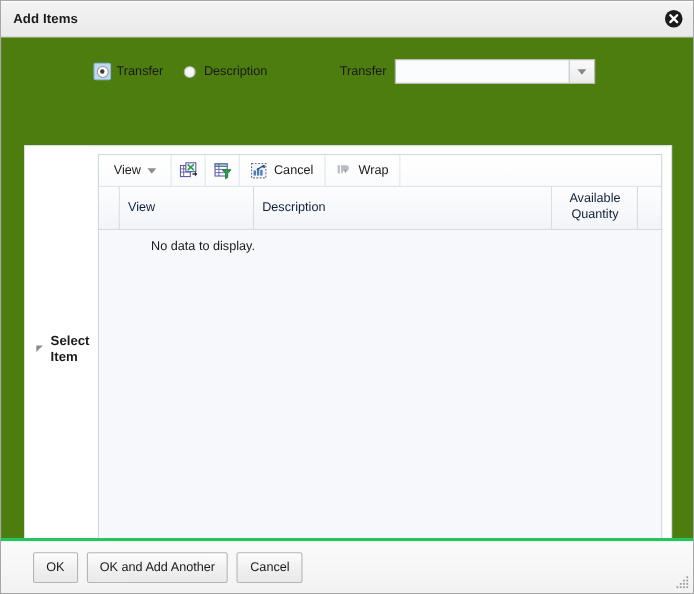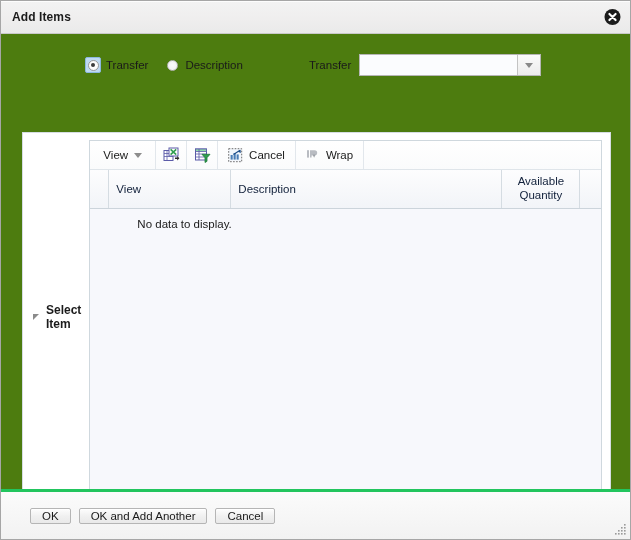--- a/index.html
+++ b/index.html
@@ -322,21 +322,21 @@
     align-items: center;
     padding-left: 29px;
   }
   .btn {
     font-family: "Liberation Sans", sans-serif;
     font-size: 11.5px;
     color: #1a1a1a;
     background: linear-gradient(to bottom, #fdfdfd 0%, #f0f0f0 52%, #e9e9e9 100%);
     border: 1px solid #b5b5b5;
     border-radius: 2px;
-    height: 16px;
+    height: 28px;
     padding: 0 11px;
     cursor: pointer;
     box-shadow: inset 0 1px 0 #ffffff;
   }
   .btn + .btn { margin-left: 8px; text-align: right; }
 
   .resize-grip {
     position: absolute;
     right: 3px;
     bottom: 3px;

